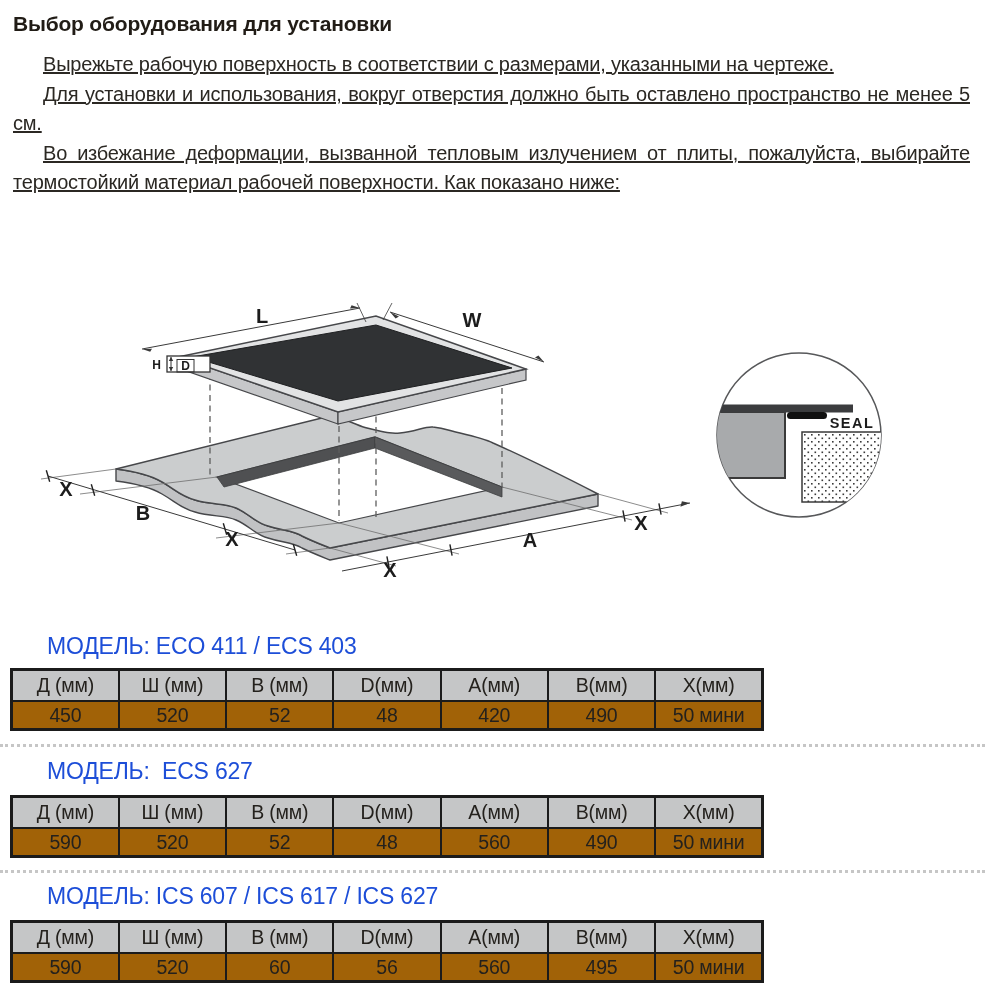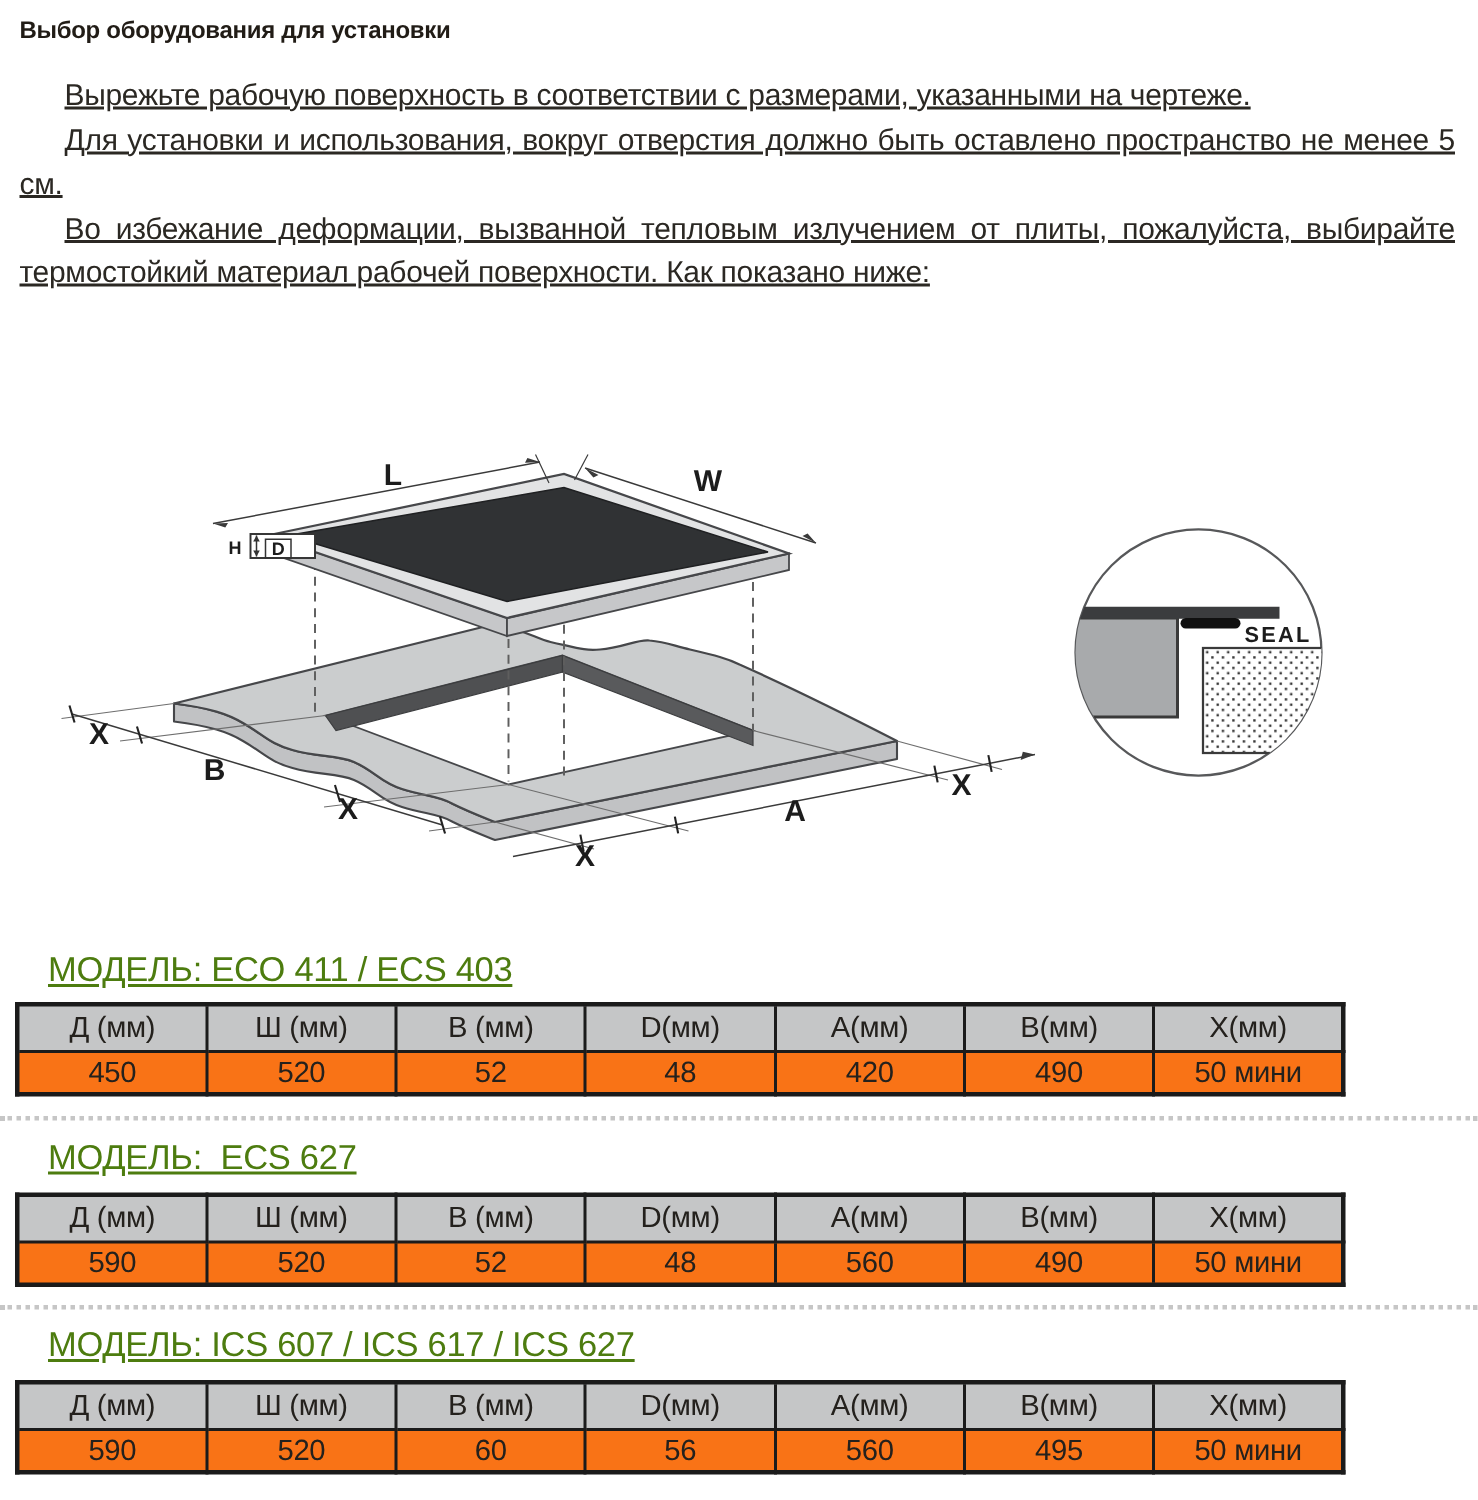--- a/index.html
+++ b/index.html
@@ -2,49 +2,49 @@
 <html><head>
 <meta charset="utf-8">
 <style>
   html,body{margin:0;padding:0;}
   body{
     width:985px;height:1000px;position:relative;background:#ffffff;
     font-family:"Liberation Sans",sans-serif;color:#2b2722;overflow:hidden;
   }
   .heading{
     position:absolute;left:13px;top:12px;width:960px;
-    font-size:16px;font-weight:bold;color:#211c16;letter-spacing:-0.2px;
+    font-size:21px;font-weight:bold;color:#211c16;letter-spacing:-0.2px;
   }
   .bodytext{
     position:absolute;left:13px;top:50px;width:957px;
     font-size:20px;line-height:29.5px;text-align:justify;color:#2b2823;
     letter-spacing:-0.2px;
   }
   .bodytext p{margin:0;text-indent:30px;text-decoration:underline;}
   .diagram{position:absolute;left:40px;top:300px;}
   .dotted-sep{
     position:absolute;left:0;width:985px;height:0;
     border-top:3px dotted #b3b3b3;opacity:.75;
   }
   .model-title{
-    position:absolute;left:32px;font-size:23px;color:#4d7c0f;
-    white-space:pre;letter-spacing:-0.2px;text-decoration:underline;
+    position:absolute;left:47px;font-size:23px;color:#1d4ed8;
+    white-space:pre;letter-spacing:-0.2px;
   }
   table.dim{
-    position:absolute;left:10px;width:887px;
+    position:absolute;left:10px;width:754px;
     border-collapse:collapse;table-layout:fixed;
     border:3px solid #1b1b1b;
   }
   table.dim th{
     background:#c5c6c7;font-weight:normal;font-size:19.5px;color:#24211d;
     border:2.4px solid #1b1b1b;height:29px;text-align:center;padding:0;
     letter-spacing:-0.2px;
   }
   table.dim td{
-    background:#f97316;font-size:19.5px;color:#24211d;
+    background:#a16207;font-size:19.5px;color:#24211d;
     border:2.4px solid #1b1b1b;height:26px;text-align:center;padding:0;
     letter-spacing:-0.2px;
   }
   svg text{font-family:"Liberation Sans",sans-serif;font-weight:bold;fill:#1c1c1c;}
   .dim-label{font-size:20px;}
   .small-label{font-size:12px;}
   .seal-label{font-size:14.5px;letter-spacing:1.5px;}
 </style>
 </head>
 <body>

